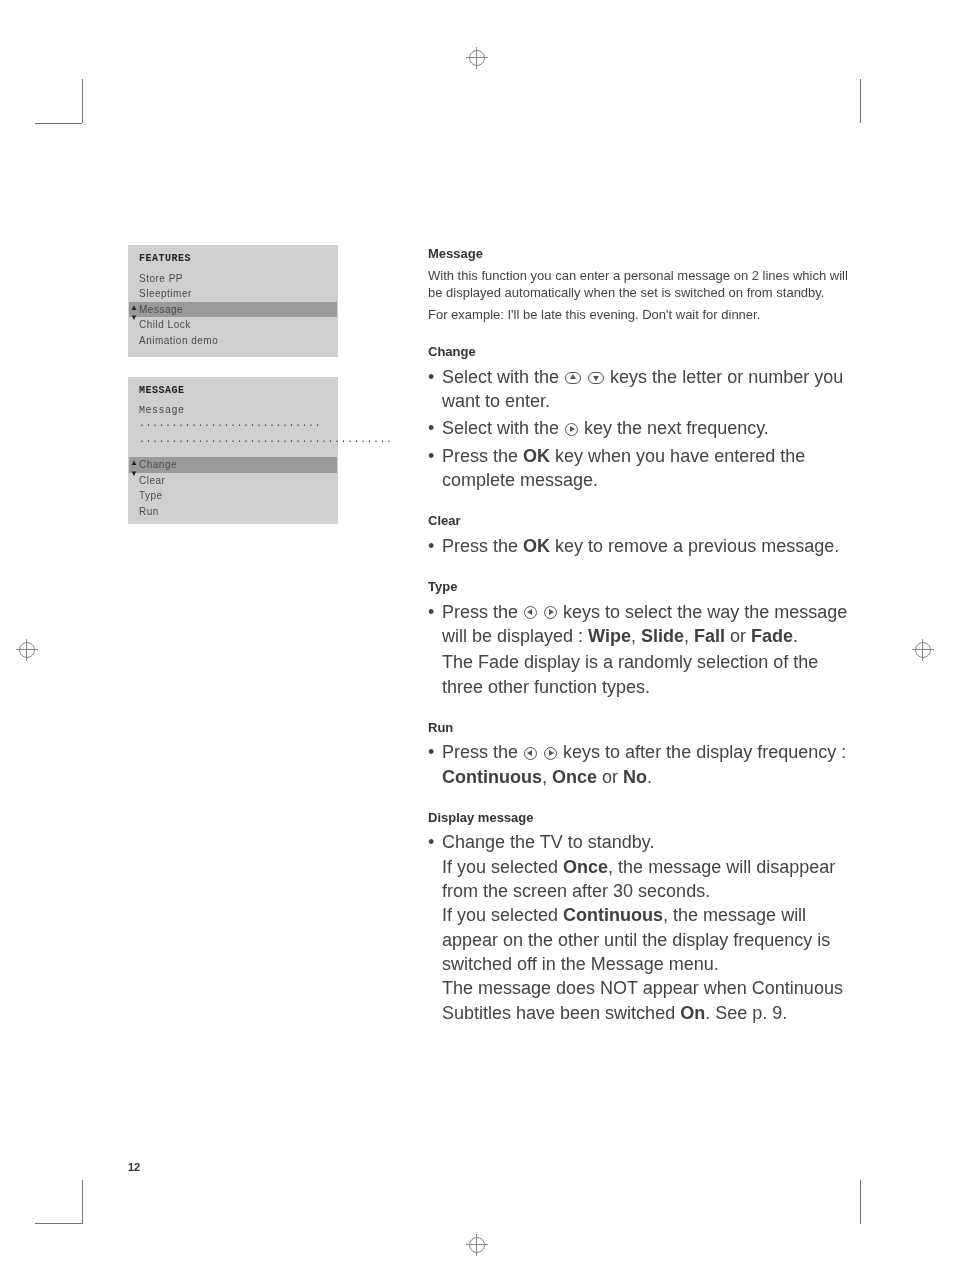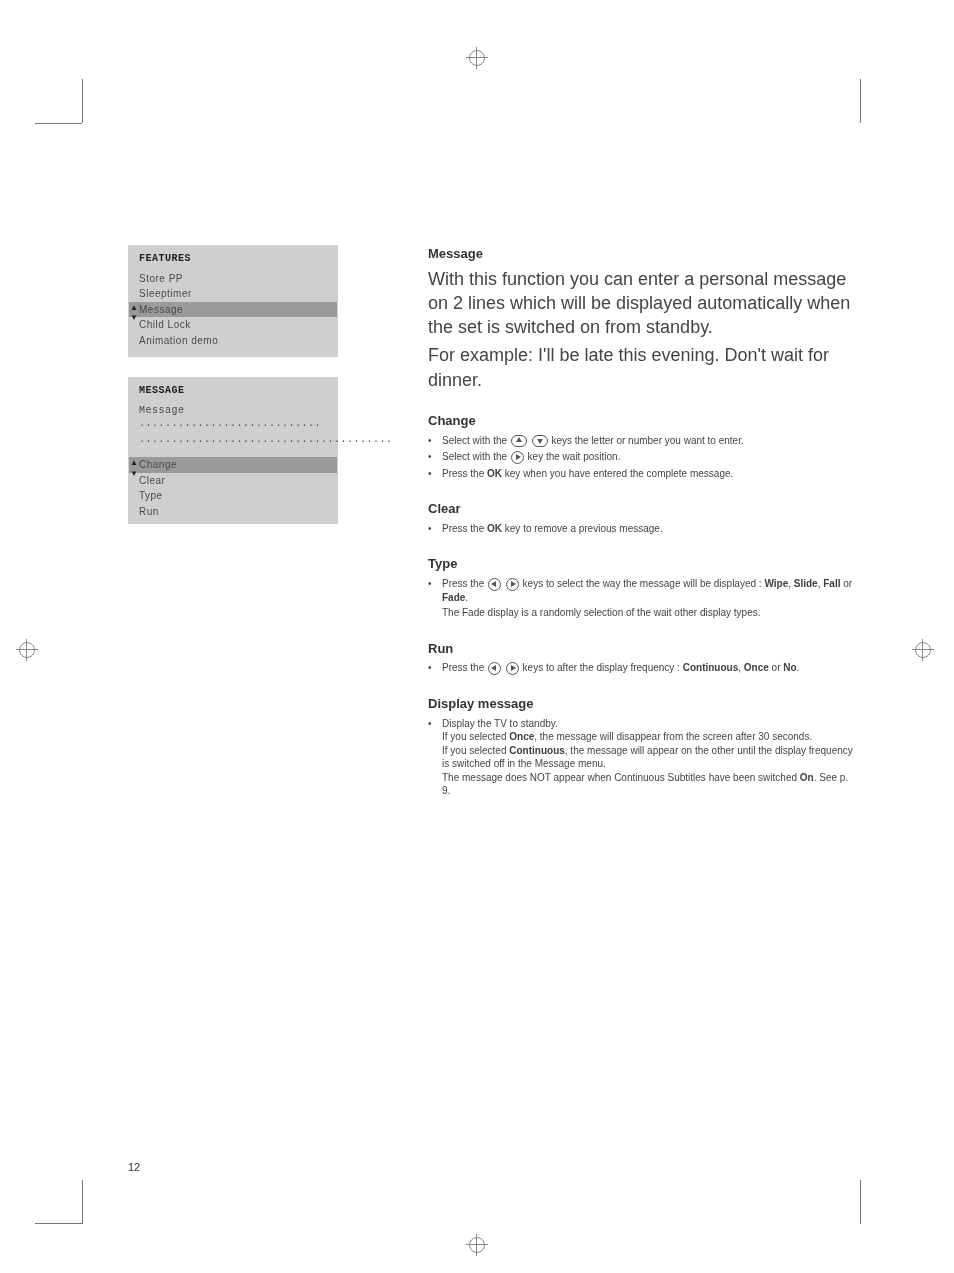--- a/index.html
+++ b/index.html
@@ -19,34 +19,34 @@
   .left-col{float:left;width:210px}
   .right-col{float:right;width:430px}
   .osd{background:#cfcfcf;border:1px solid #cfcfcf;margin-bottom:20px;padding:0}
   .osd-title{font-family:"Courier New",monospace;font-size:10px;font-weight:bold;color:#222;padding:6px 10px 5px;letter-spacing:.5px}
   .osd-item{font-family:Liberation Sans, sans-serif;font-size:10px;color:#4a4a4a;padding:1px 10px;letter-spacing:.5px}
   .osd-sel{background:#9a9a9a;position:relative}
   .osd-sel .arrows{position:absolute;left:1px;top:1px;font-size:8px;color:#222}
   .osd-msgline{font-family:Liberation Mono, monospace;font-size:10px;color:#4a4a4a;padding:1px 10px;letter-spacing:.5px}
   .sec{margin-bottom:20px}
   .sec h3{font-size:13px;font-weight:bold;color:#333;margin:0 0 4px 0}
-  .sec p{margin:0 0 4px 0;font-size:18px;color:#444}
+  .sec p{margin:0 0 4px 0;font-size:13px;color:#444}
   .bullets{margin:0;padding:0;list-style:none}
-  .bullets li{position:relative;padding-left:14px;font-size:10px;color:#444;margin-bottom:3px}
+  .bullets li{position:relative;padding-left:14px;font-size:18px;color:#444;margin-bottom:3px}
   .bullets li::before{content:"•";position:absolute;left:0;top:0;color:#444}
   .keyicon{display:inline-block;vertical-align:middle;width:14px;height:10px;border:1px solid #555;border-radius:6px;position:relative;margin:0 1px}
   .keyicon::after{content:"";position:absolute;width:0;height:0;top:1px;border-style:solid}
   .keyicon.up::after{left:4px;border-width:0 3px 5px 3px;border-color:transparent transparent #555 transparent}
   .keyicon.down::after{left:4px;top:3px;border-width:5px 3px 0 3px;border-color:#555 transparent transparent transparent}
   .keyicon.left::after{left:2px;top:1px;border-width:3px 5px 3px 0;border-color:transparent #555 transparent transparent}
   .keyicon.right::after{left:5px;top:1px;border-width:3px 0 3px 5px;border-color:transparent transparent transparent #555}
   .keyicon.round{width:11px;height:11px;border-radius:50%}
   .keyicon.round.left::after{left:2px;top:2px}
   .keyicon.round.right::after{left:4px;top:2px}
-  .pagenum{position:absolute;bottom:113px;left:128px;font-size:11px;font-weight:normal;color:#333}
+  .pagenum{position:absolute;bottom:113px;left:128px;font-size:11px;font-weight:bold;color:#333}
   b{color:#404040}
 </style>
 </head>
 <body>
 
 <div class="page">
 
   <div class="crop tl"></div>
   <div class="crop tl2"></div>
   <div class="crop tr"></div>
@@ -116,21 +116,21 @@
         <ul class="bullets">
           <li>
             <span>Select with the </span>
             <span class="keyicon up"></span>
             <span class="keyicon down"></span>
             <span> keys the letter or number you want to enter.</span>
           </li>
           <li>
             <span>Select with the </span>
             <span class="keyicon round right"></span>
-            <span> key the wait position.</span>
+            <span> key the next frequency.</span>
           </li>
           <li>
             <span>Press the </span><b>OK</b><span> key when you have entered the complete message.</span>
           </li>
         </ul>
       </div>
 
       <div class="sec">
         <h3>Clear</h3>
         <ul class="bullets">
@@ -141,42 +141,42 @@
       </div>
 
       <div class="sec">
         <h3>Type</h3>
         <ul class="bullets">
           <li>
             <span>Press the </span>
             <span class="keyicon round left"></span>
             <span class="keyicon round right"></span>
             <span> keys to select the way the message will be displayed : </span><b>Wipe</b><span>, </span><b>Slide</b><span>, </span><b>Fall</b><span> or </span><b>Fade</b><span>.</span>
-            <div style="padding-top:2px">The Fade display is a randomly selection of the wait other display types.</div>
+            <div style="padding-top:2px">The Fade display is a randomly selection of the three other function types.</div>
           </li>
         </ul>
       </div>
 
       <div class="sec">
         <h3>Run</h3>
         <ul class="bullets">
           <li>
             <span>Press the </span>
             <span class="keyicon round left"></span>
             <span class="keyicon round right"></span>
             <span> keys to after the display frequency : </span><b>Continuous</b><span>, </span><b>Once</b><span> or </span><b>No</b><span>.</span>
           </li>
         </ul>
       </div>
 
       <div class="sec">
         <h3>Display message</h3>
         <ul class="bullets">
           <li>
-            <span>Display the TV to standby.</span>
+            <span>Change the TV to standby.</span>
             <div><span>If you selected </span><b>Once</b><span>, the message will disappear from the screen after 30 seconds.</span></div>
             <div><span>If you selected </span><b>Continuous</b><span>, the message will appear on the other until the display frequency is switched off in the Message menu.</span></div>
             <div><span>The message does NOT appear when Continuous Subtitles have been switched </span><b>On</b><span>. See p. 9.</span></div>
           </li>
         </ul>
       </div>
 
     </div>
 
   </div>

